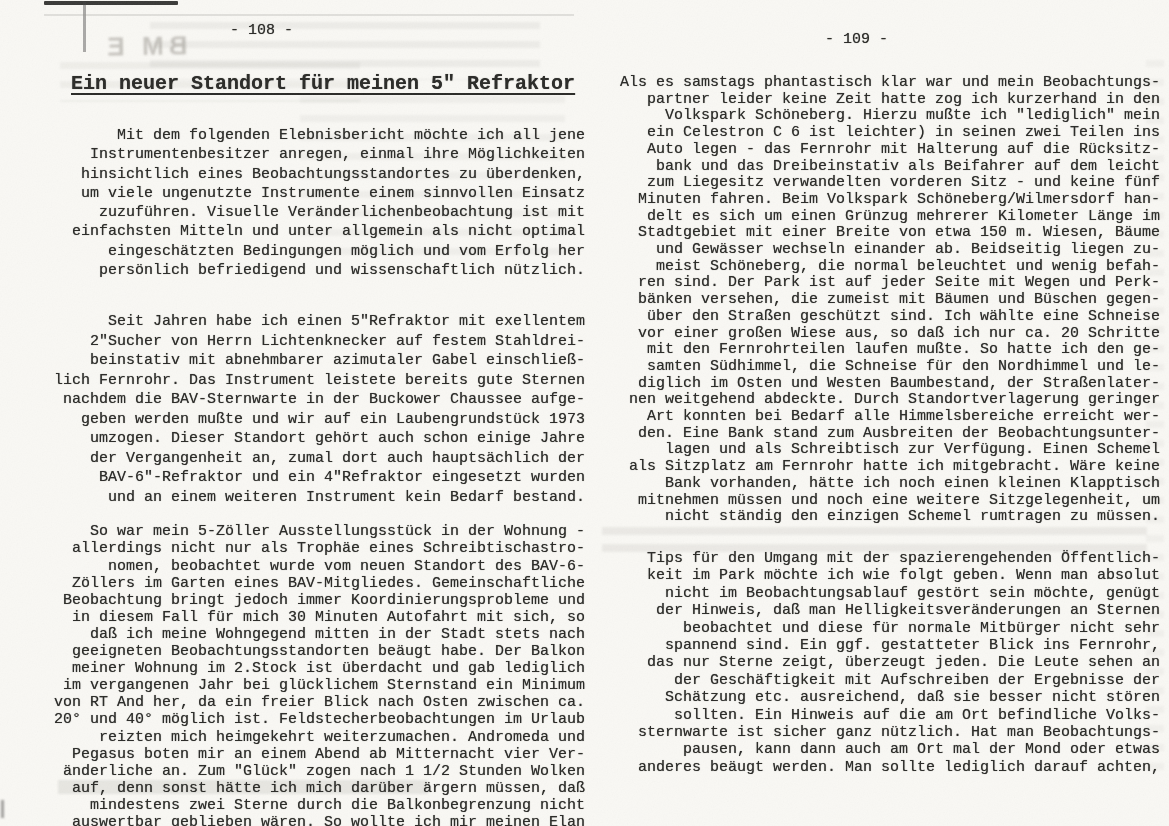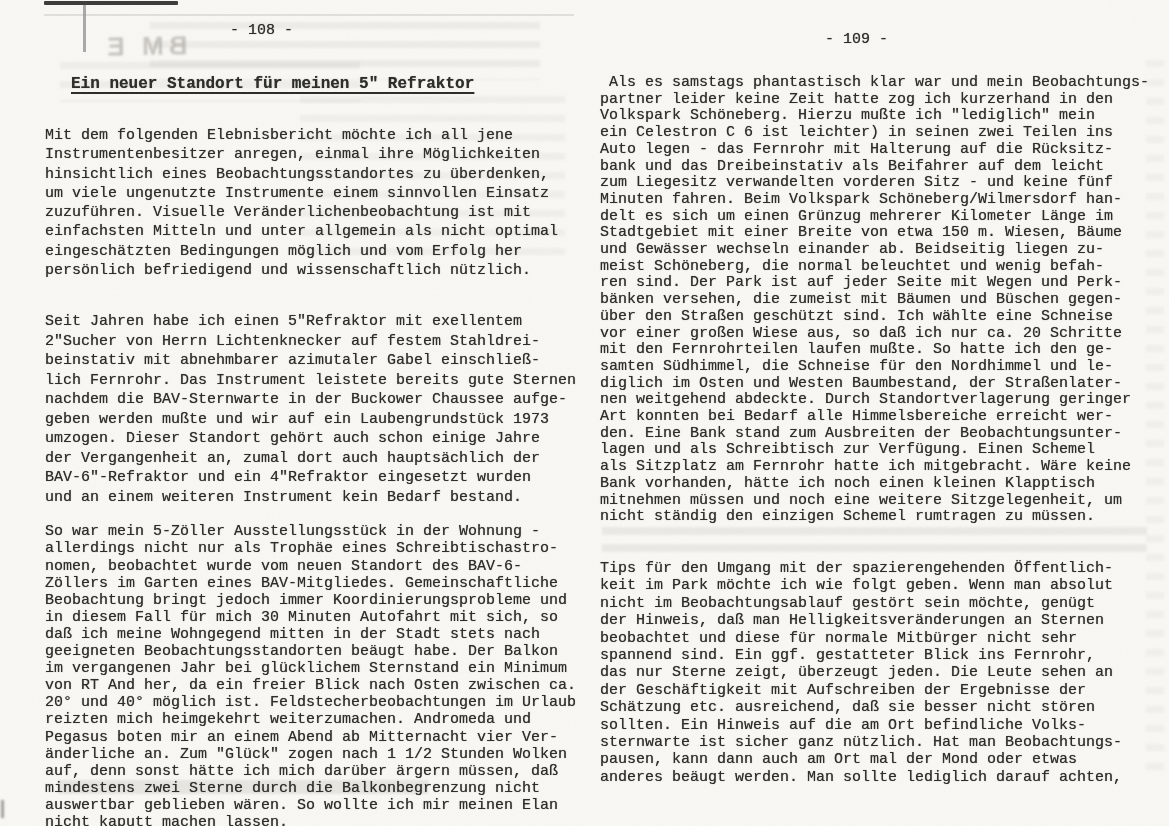--- a/index.html
+++ b/index.html
@@ -11,31 +11,31 @@
   }
   .scan{position:absolute;inset:0;}
   .ink{color:#2a2a27;text-shadow:0 0 0.8px rgba(42,42,39,0.7);}
   .page{position:absolute;top:0;height:826px;}
   #page108{left:45px;width:540px;}
   #page109{left:600px;width:560px;}
   .pagenum{font-size:15px;line-height:18px;}
   #page108 .pagenum{margin-top:22px;margin-left:185px;}
   #page109 .pagenum{margin-top:31px;margin-left:225px;}
   .doc-title{
-    font-size:16px;line-height:20px;margin-top:34px;margin-left:26px;
+    font-size:20px;line-height:20px;margin-top:34px;margin-left:26px;
     text-decoration:underline;text-underline-offset:4px;
     text-decoration-thickness:1.5px;white-space:pre;
   }
   .tline{white-space:pre;font-size:15px;line-height:var(--lh,19px);}
-  .para{margin:0;}
+  .para{margin:0;text-align:right;}
   #page108 .paras .para:nth-child(1){--lh:19.3px;margin-top:32px;}
   #page108 .paras .para:nth-child(2){--lh:19.5px;margin-top:32px;}
   #page108 .paras .para:nth-child(3){--lh:17.1px;margin-top:16px;}
   #page109 .paras .para:nth-child(1){--lh:16.7px;margin-top:26px;}
-  #page109 .paras .para:nth-child(2){--lh:17.4px;margin-top:34px;}
+  #page109 .paras .para:nth-child(2){--lh:17.4px;margin-top:24px;}
 
   
   .artifact{position:absolute;pointer-events:none;}
   .edge-bar-h{left:44px;top:1px;width:134px;height:3.5px;background:#3a3a38;filter:blur(.4px);border-radius:1px;}
   .edge-bar-v{left:83px;top:2px;width:3px;height:50px;background:rgba(72,72,70,0.45);filter:blur(.5px);}
   .faint-rule{left:44px;top:14px;width:530px;height:2px;background:rgba(150,148,142,0.25);filter:blur(.6px);}
   .stamp-bleed{
     left:80px;top:31px;width:130px;height:36px;text-align:center;
     transform:scaleX(-1) rotate(1deg);
     font-family:"Liberation Sans","DejaVu Sans",sans-serif;
@@ -102,20 +102,21 @@
         </div>
         <div class="para">
           <div class="tline ink">So war mein 5-Zöller Ausstellungsstück in der Wohnung -</div>
           <div class="tline ink">allerdings nicht nur als Trophäe eines Schreibtischastro-</div>
           <div class="tline ink">nomen, beobachtet wurde vom neuen Standort des BAV-6-</div>
           <div class="tline ink">Zöllers im Garten eines BAV-Mitgliedes. Gemeinschaftliche</div>
           <div class="tline ink">Beobachtung bringt jedoch immer Koordinierungsprobleme und</div>
           <div class="tline ink">in diesem Fall für mich 30 Minuten Autofahrt mit sich, so</div>
           <div class="tline ink">daß ich meine Wohngegend mitten in der Stadt stets nach</div>
           <div class="tline ink">geeigneten Beobachtungsstandorten beäugt habe. Der Balkon</div>
+          <div class="tline ink">meiner Wohnung im 2.Stock ist überdacht und gab lediglich</div>
           <div class="tline ink">im vergangenen Jahr bei glücklichem Sternstand ein Minimum</div>
           <div class="tline ink">von RT And her, da ein freier Blick nach Osten zwischen ca.</div>
           <div class="tline ink">20° und 40° möglich ist. Feldstecherbeobachtungen im Urlaub</div>
           <div class="tline ink">reizten mich heimgekehrt weiterzumachen. Andromeda und</div>
           <div class="tline ink">Pegasus boten mir an einem Abend ab Mitternacht vier Ver-</div>
           <div class="tline ink">änderliche an. Zum "Glück" zogen nach 1 1/2 Stunden Wolken</div>
           <div class="tline ink">auf, denn sonst hätte ich mich darüber ärgern müssen, daß</div>
           <div class="tline ink">mindestens zwei Sterne durch die Balkonbegrenzung nicht</div>
           <div class="tline ink">auswertbar geblieben wären. So wollte ich mir meinen Elan</div>
           <div class="tline ink">nicht kaputt machen lassen.</div>

